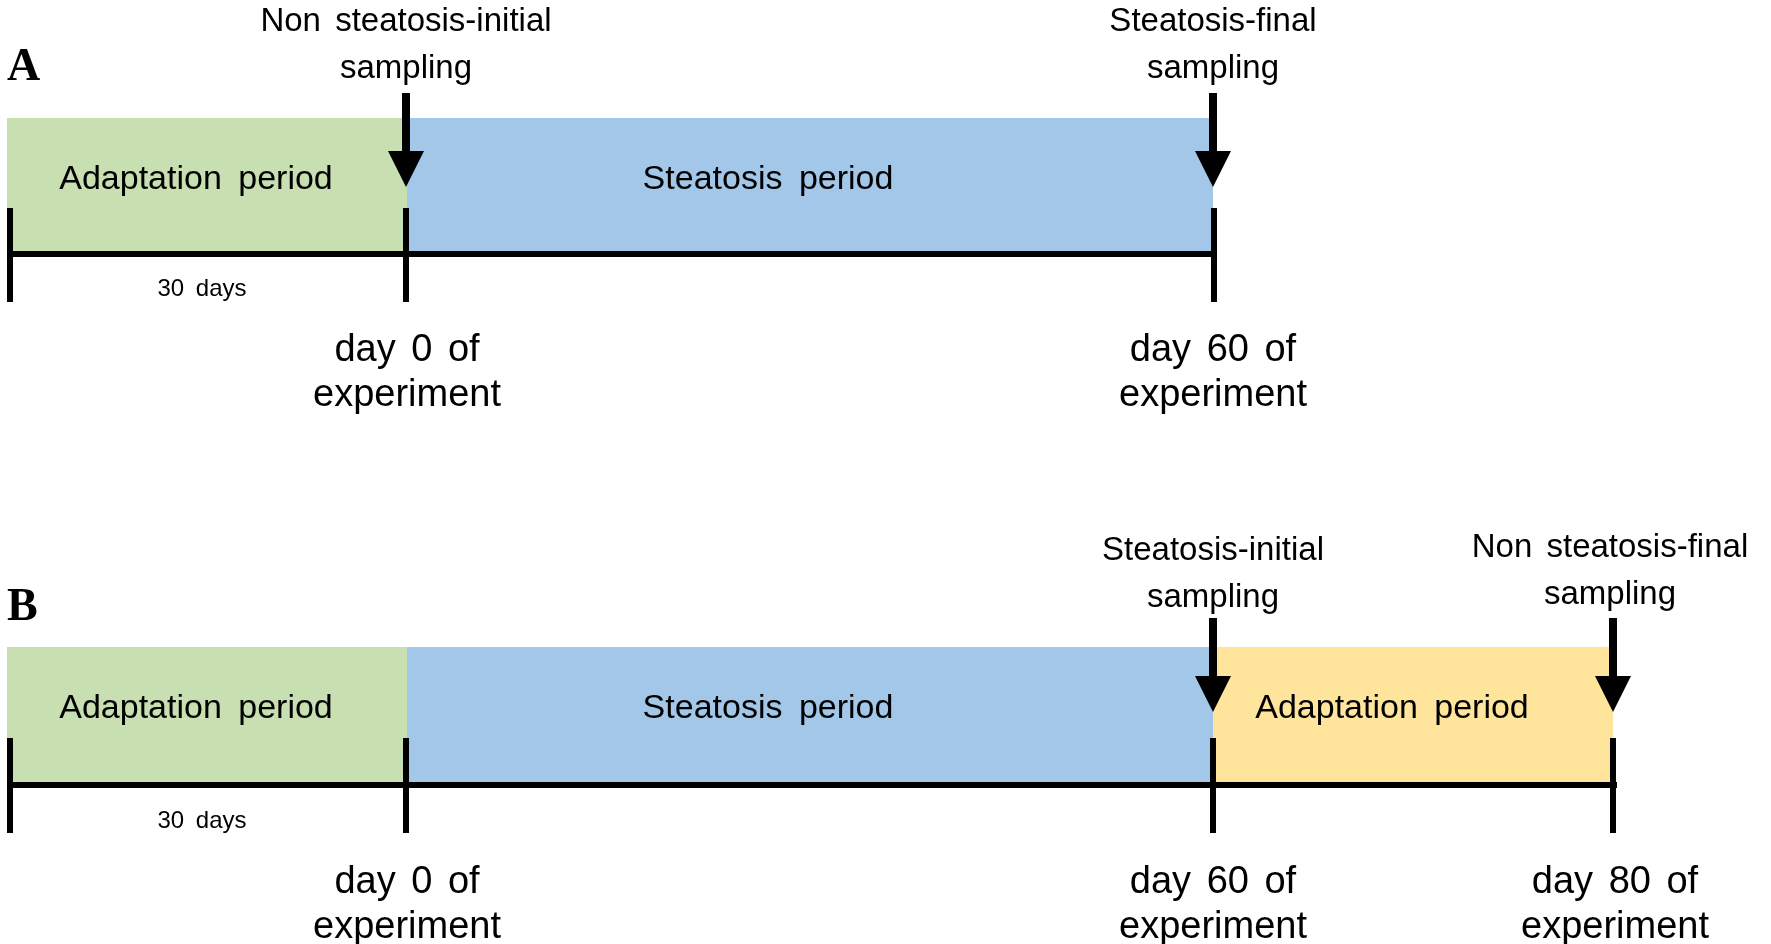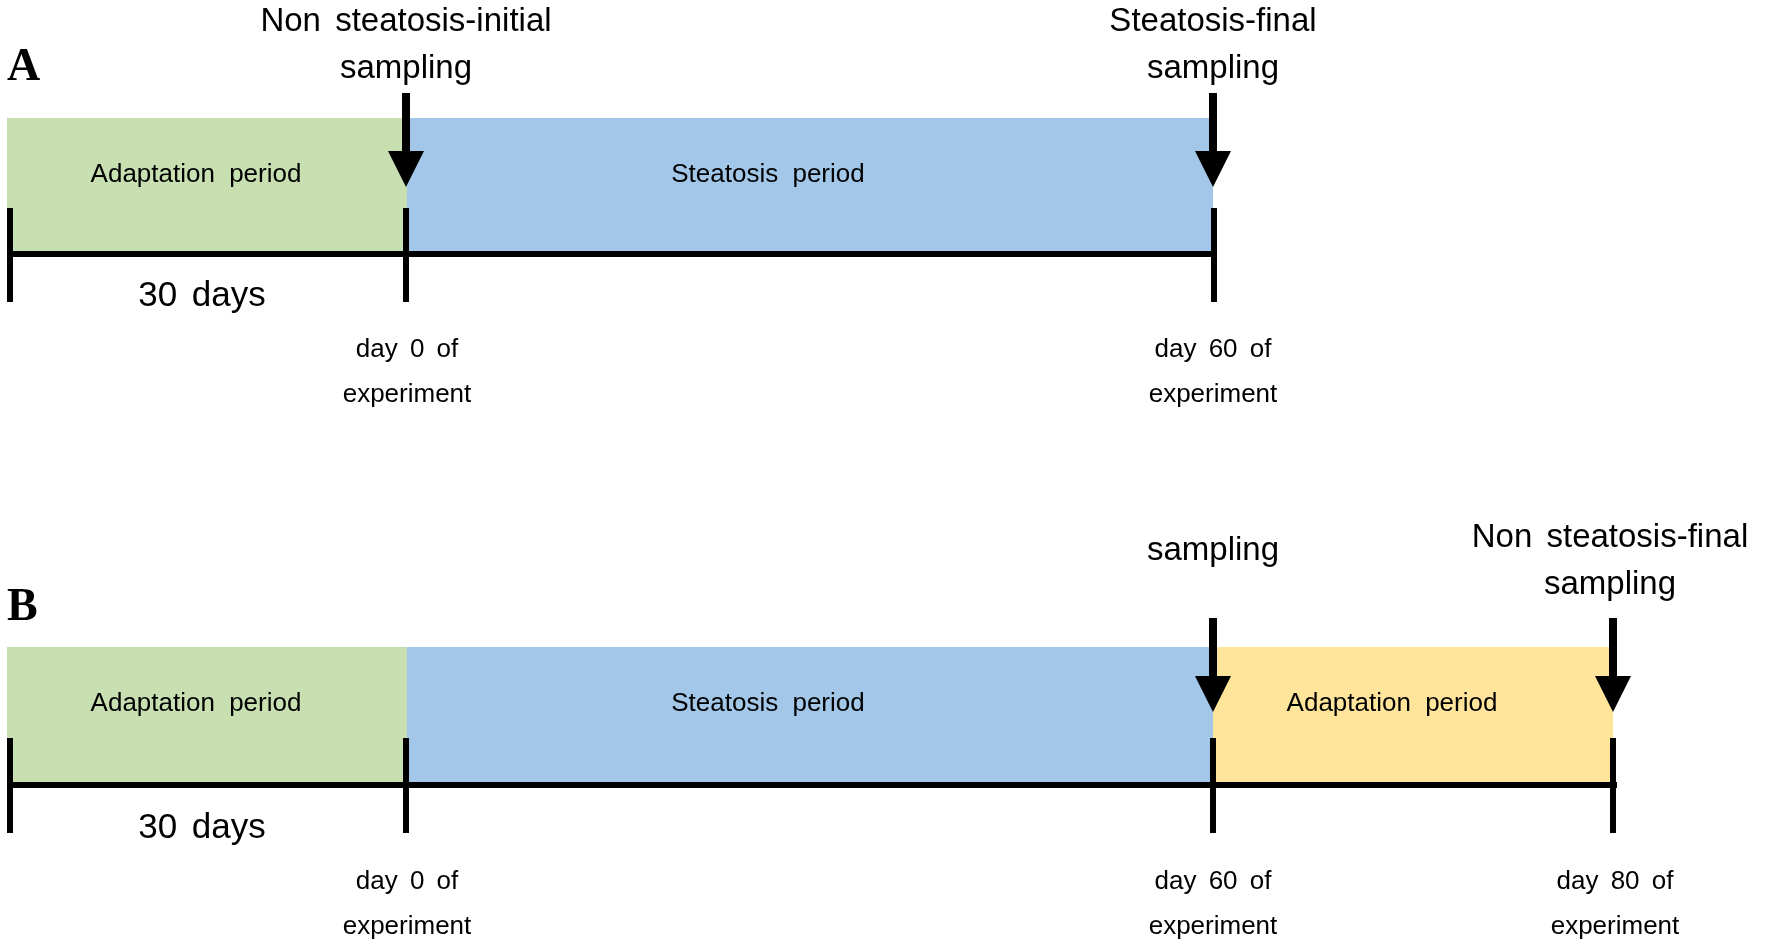--- a/index.html
+++ b/index.html
@@ -22,32 +22,32 @@
     position:absolute;transform:translateX(-50%);display:flex;
     flex-direction:column;align-items:center;z-index:4;
   }
   .arrow .shaft{width:8px;height:58px;background:#000;}
   .arrow .head{
     width:0;height:0;border-left:18px solid transparent;
     border-right:18px solid transparent;border-top:36px solid #000;
   }
   .bar{position:absolute;height:134px;z-index:1;}
   .bar-label{
-    position:absolute;transform:translateX(-50%);font-size:26px;
+    position:absolute;transform:translateX(-50%);font-size:34px;
     white-space:nowrap;word-spacing:7px;z-index:2;
   }
   .timeline{position:absolute;height:6px;background:#000;z-index:3;}
   .tick{position:absolute;width:6px;background:#000;transform:translateX(-50%);z-index:3;}
   .duration{
-    position:absolute;transform:translateX(-50%);font-size:35px;
+    position:absolute;transform:translateX(-50%);font-size:24px;
     white-space:nowrap;word-spacing:5px;
   }
   .day-label{
     position:absolute;transform:translateX(-50%);text-align:center;
-    font-size:26px;line-height:45px;white-space:nowrap;word-spacing:5px;
+    font-size:38px;line-height:45px;white-space:nowrap;word-spacing:5px;
   }
 </style>
 </head>
 <body>
 
 <div class="canvas">
 
   <div class="panel" id="panel-a">
     <div class="panel-letter" style="left:7px;top:42px;">A</div>
 
@@ -88,23 +88,24 @@
     <div class="day-label" style="left:1213px;top:326px;">
       <div>day 60 of</div>
       <div>experiment</div>
     </div>
   </div>
 
   <div class="panel" id="panel-b">
     <div class="panel-letter" style="left:7px;top:152px;">B</div>
 
     <div class="sampling" style="left:1213px;top:95px;">
+      <div>Steatosis-initial</div>
       <div>sampling</div>
     </div>
-    <div class="sampling" style="left:1610px;top:82px;">
+    <div class="sampling" style="left:1610px;top:92px;">
       <div>Non steatosis-final</div>
       <div>sampling</div>
     </div>
 
     <div class="arrow" style="left:1213px;top:188px;">
       <div class="shaft"></div>
       <div class="head"></div>
     </div>
     <div class="arrow" style="left:1613px;top:188px;">
       <div class="shaft"></div>

